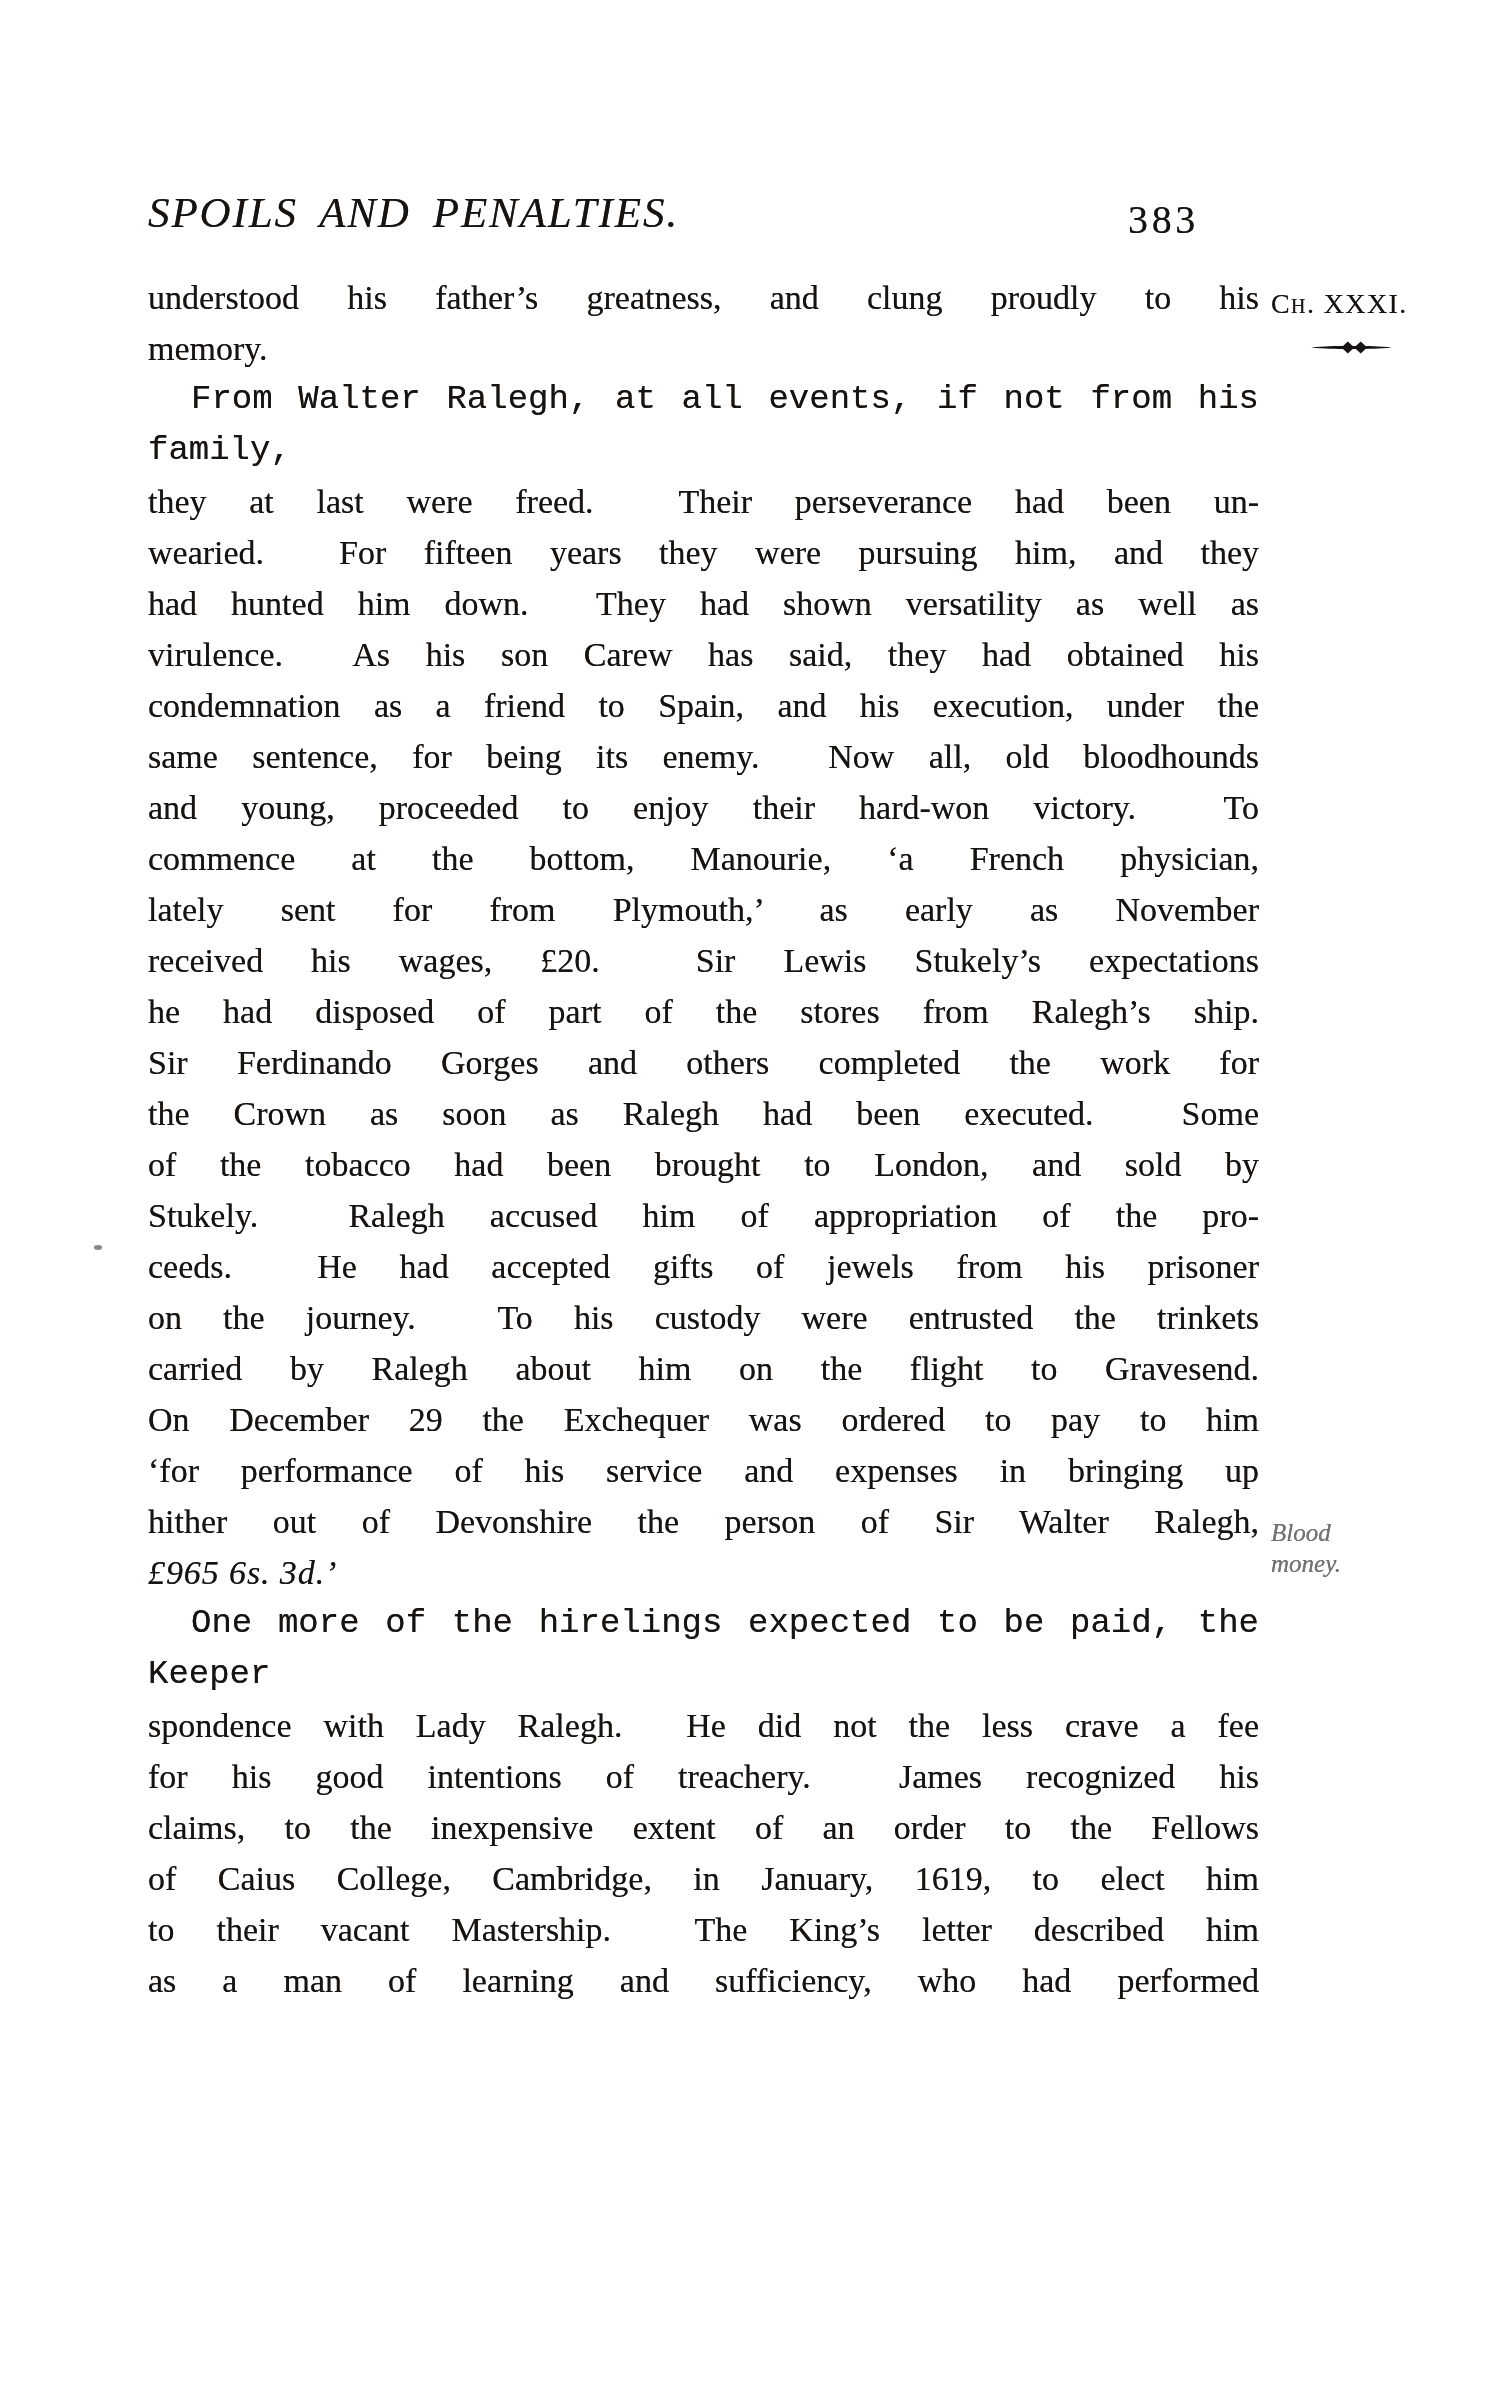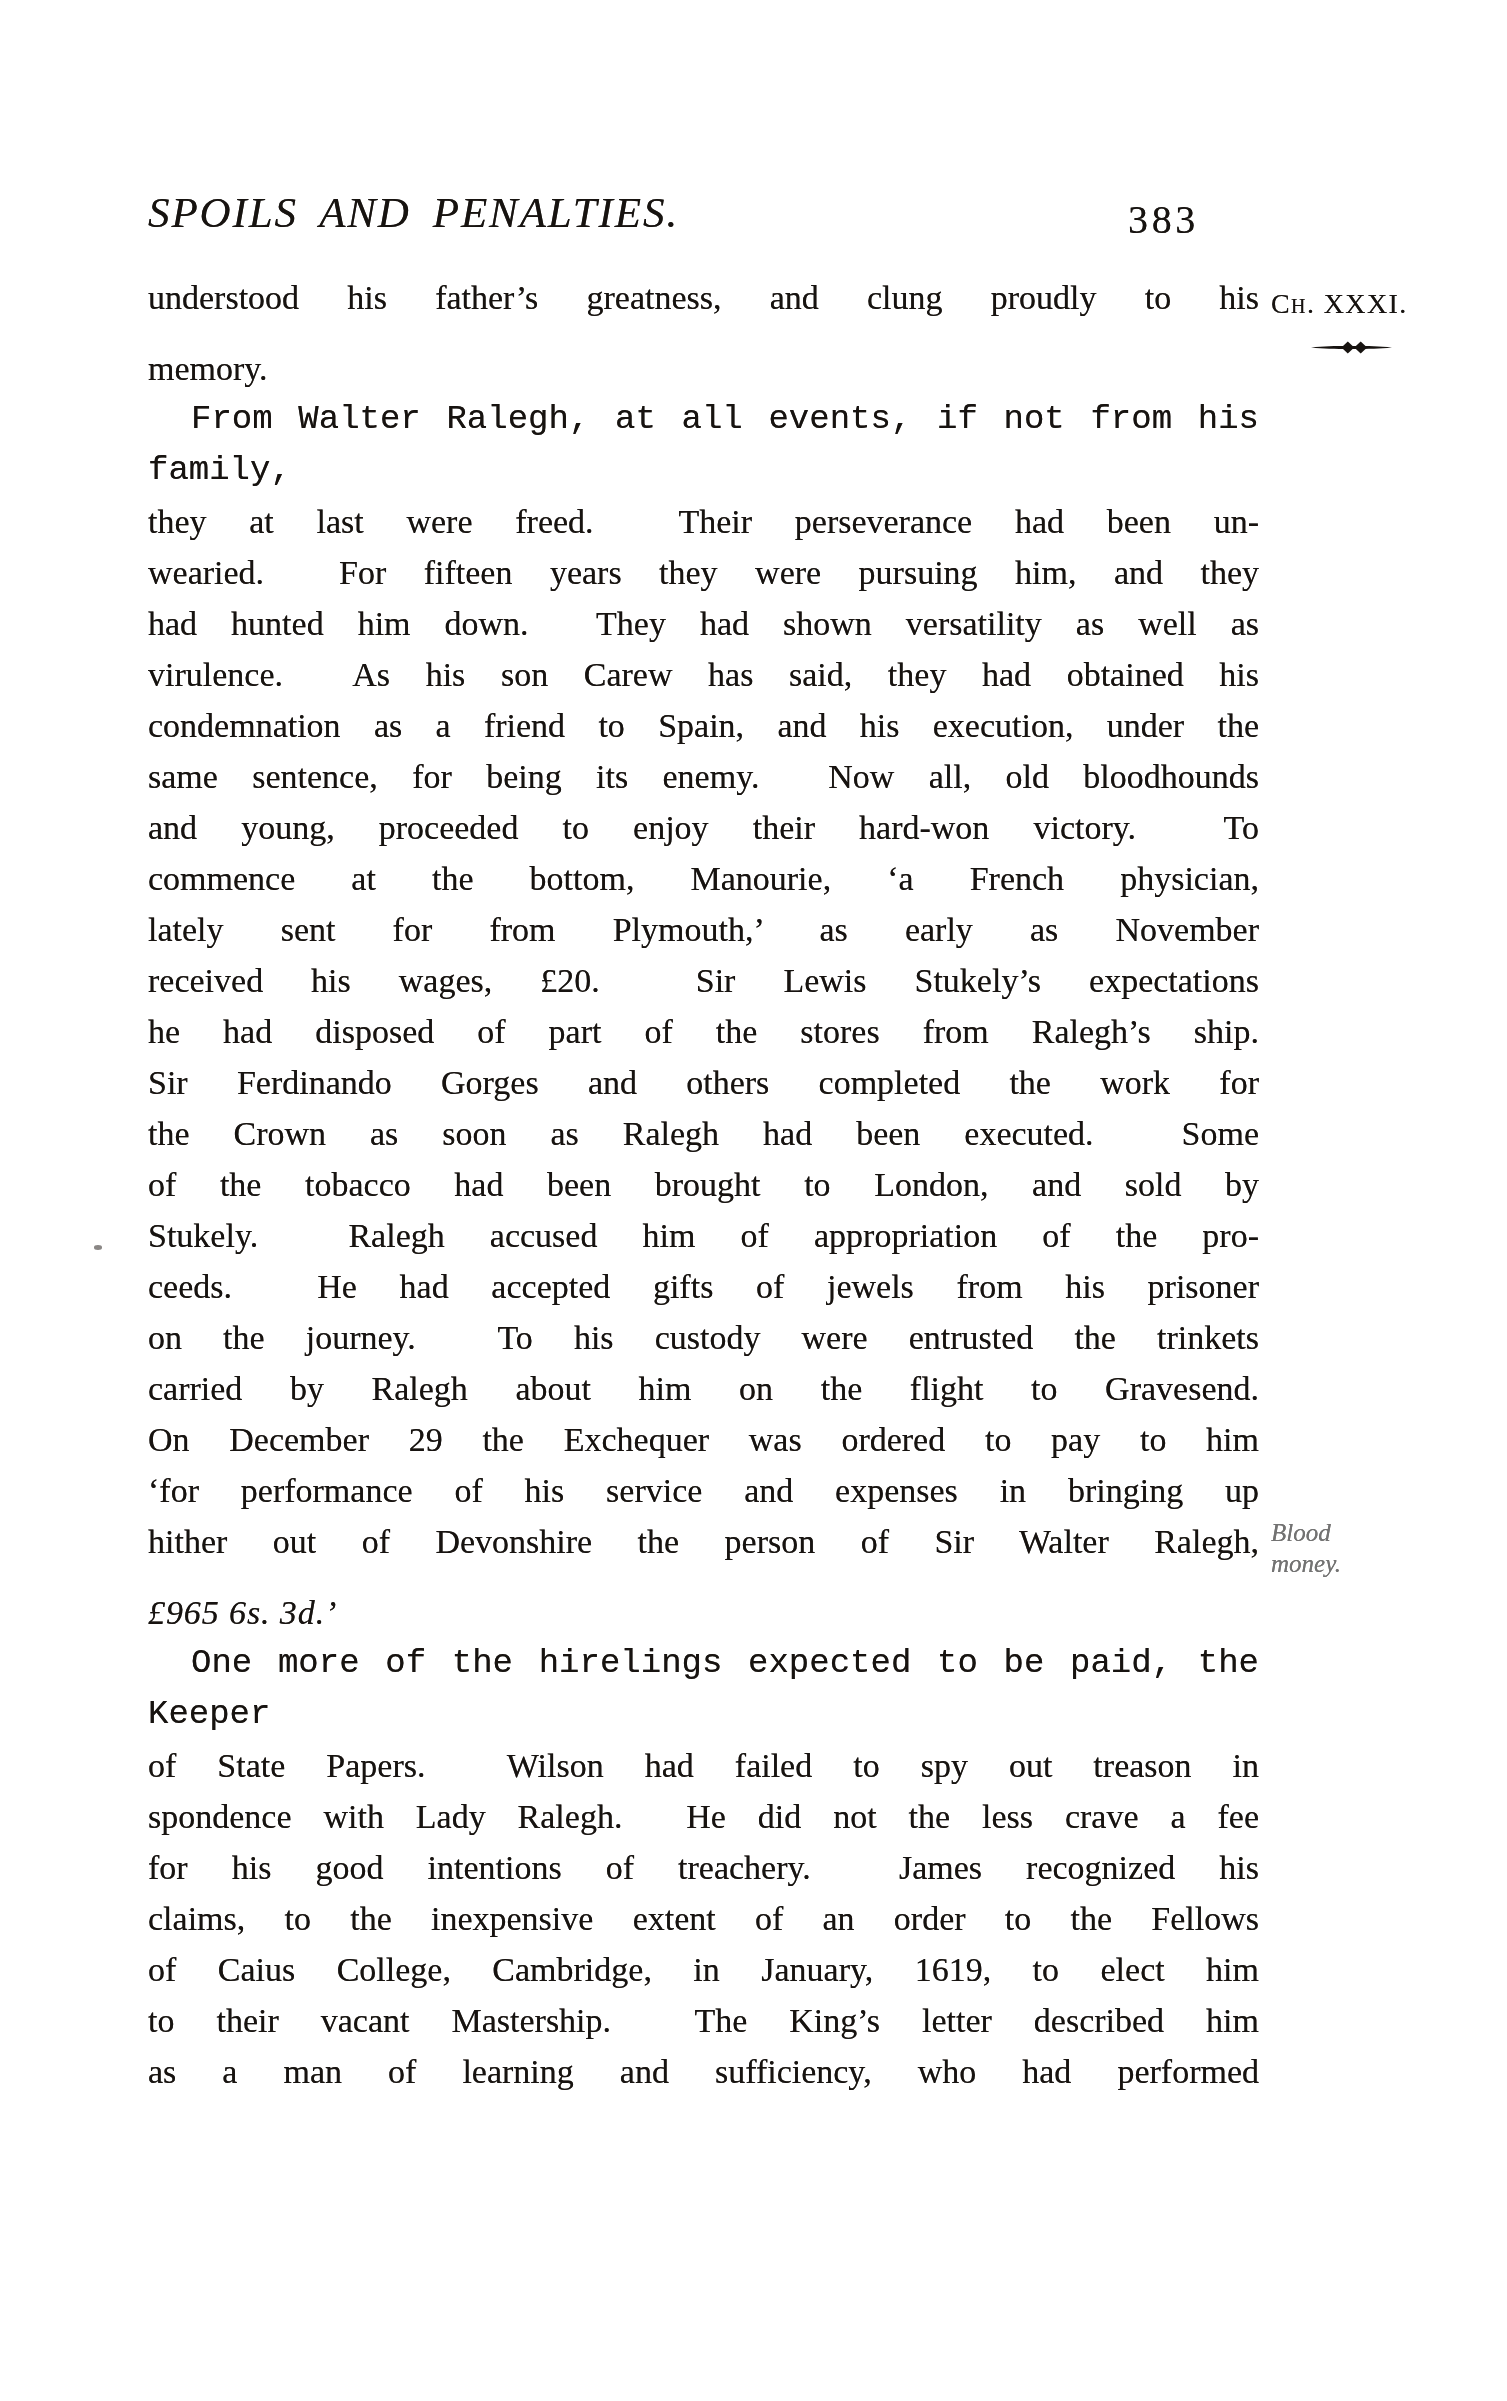--- a/index.html
+++ b/index.html
@@ -45,21 +45,20 @@
     line-height: 51px;
     text-shadow: 0 0 0.5px rgba(20,15,10,0.7);
   }
   .body-text .line {
     text-align: justify;
     text-align-last: justify;
   }
   .body-text .line.end {
     text-align: left;
     text-align-last: left;
-    margin-top: 20px;
   }
   .body-text .line.indent { text-indent: 43px; font-family: Liberation Mono, monospace; }
   .body-text .line.italic { font-style: italic; letter-spacing: 0.9px; }
   .chapter-note {
     position: absolute;
     left: 1271px;
     top: 288px;
     font-variant: small-caps;
     font-size: 28px;
     letter-spacing: 1.4px;
@@ -123,21 +122,20 @@
       <div class="line">of the tobacco had been brought to London, and sold by</div>
       <div class="line">Stukely.&nbsp; Ralegh accused him of appropriation of the pro-</div>
       <div class="line">ceeds.&nbsp; He had accepted gifts of jewels from his prisoner</div>
       <div class="line">on the journey.&nbsp; To his custody were entrusted the trinkets</div>
       <div class="line">carried by Ralegh about him on the flight to Gravesend.</div>
       <div class="line">On December 29 the Exchequer was ordered to pay to him</div>
       <div class="line">‘for performance of his service and expenses in bringing up</div>
       <div class="line">hither out of Devonshire the person of Sir Walter Ralegh,</div>
       <div class="line end italic">£965 6s. 3d.’</div>
       <div class="line indent">One more of the hirelings expected to be paid, the Keeper</div>
-      <div class="line">of State Papers.&nbsp; Wilson had failed to spy out treason in</div>
       <div class="line">spondence with Lady Ralegh.&nbsp; He did not the less crave a fee</div>
       <div class="line">for his good intentions of treachery.&nbsp; James recognized his</div>
       <div class="line">claims, to the inexpensive extent of an order to the Fellows</div>
       <div class="line">of Caius College, Cambridge, in January, 1619, to elect him</div>
       <div class="line">to their vacant Mastership.&nbsp; The King’s letter described him</div>
       <div class="line">as a man of learning and sufficiency, who had performed</div>
     </div>
 
   <div class="chapter-note">Ch. XXXI.</div>
 

